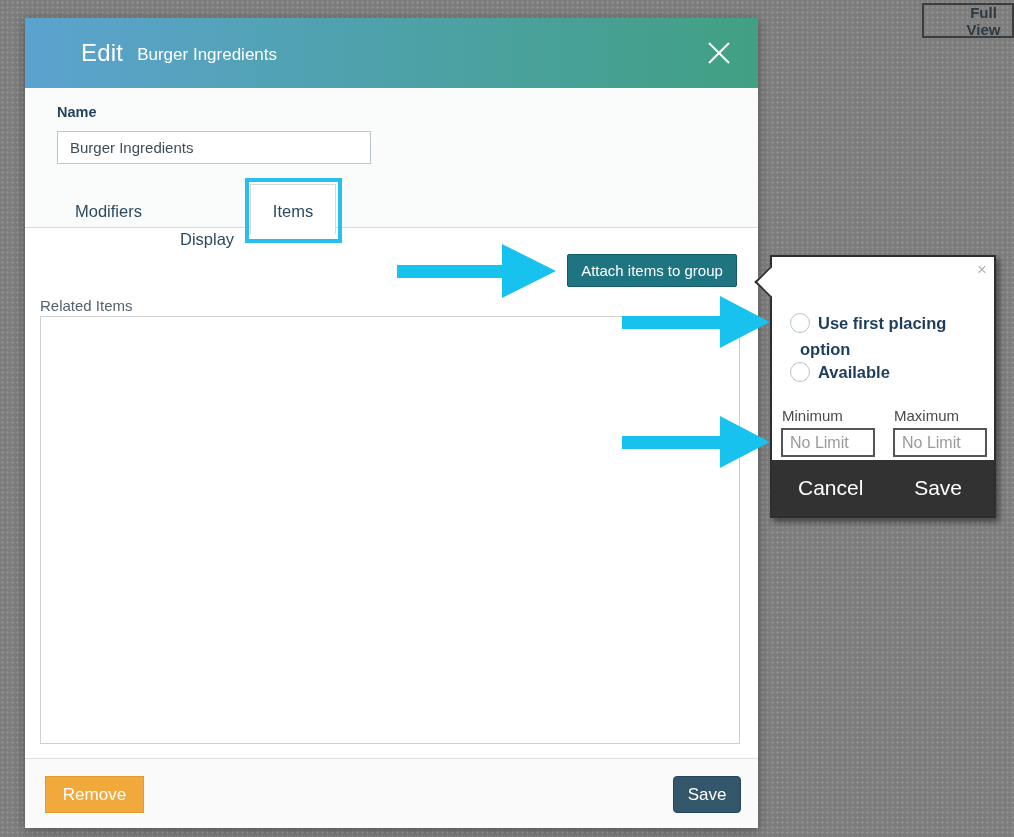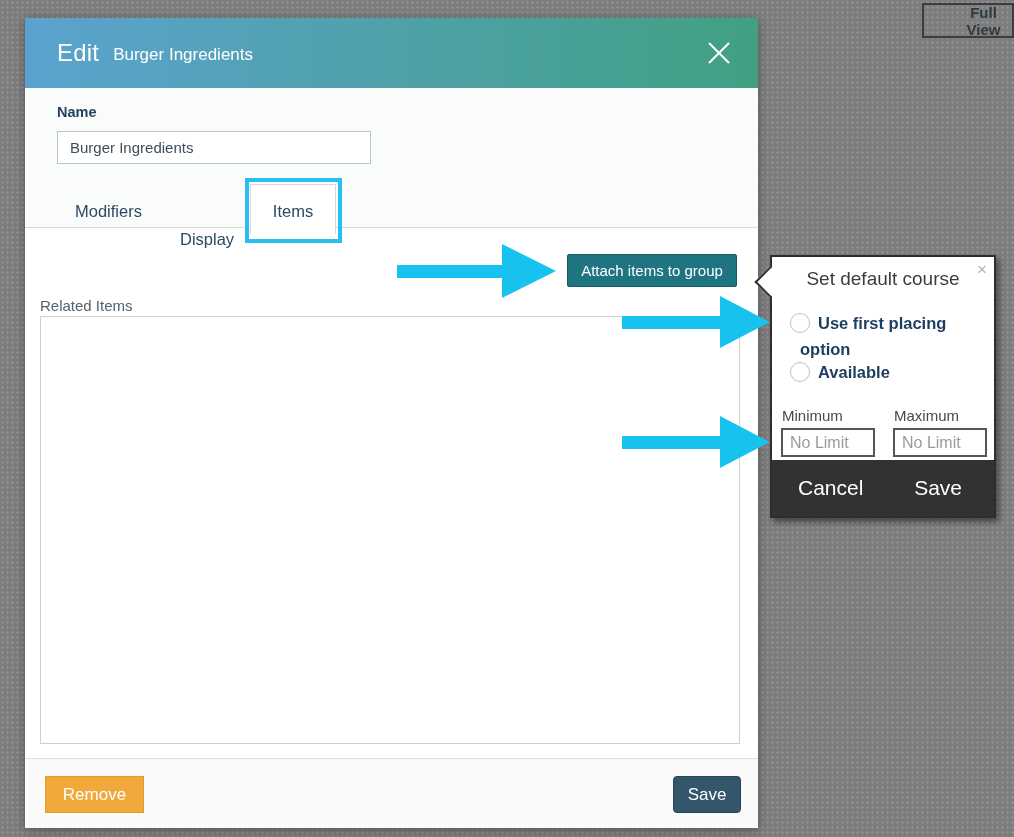--- a/index.html
+++ b/index.html
@@ -25,21 +25,21 @@
   
   .modal {
     position:absolute; left:25px; top:18px; width:733px; height:810px;
     background:#fff; box-shadow:0 2px 10px rgba(0,0,0,.35);
   }
   .modal-header {
     position:absolute; left:0; top:0; width:100%; height:70px;
     background:linear-gradient(90deg, var(--header-gradient-start,#5ba3cf), var(--header-gradient-end,#41a083));
     display:flex; align-items:center; padding-left:32px; color:#fff;
   }
-  .modal-mode  { font-size:24px; font-weight:400; letter-spacing:.2px; }
+  .modal-mode  { font-size:24px; font-weight:400; letter-spacing:.2px;margin-left:24px; }
   .modal-title { font-size:17px; margin-left:14px; margin-top:3px; }
   .modal-close { position:absolute; right:24px; top:20px; width:30px; height:30px; cursor:pointer; display:flex; align-items:center; justify-content:center; }
 
   .upper-section {
     position:absolute; left:0; top:70px; width:100%; height:140px;
     background:#fafbfb; border-bottom:1px solid #dadada;
   }
   .name-label { position:absolute; left:32px; top:16px; font-size:14.5px; font-weight:700; color:#24425e; }
   .name-input {
     position:absolute; left:32px; top:43px; width:314px; height:33px;
@@ -182,21 +182,20 @@
     <div class="arrow-shaft"></div>
     <div class="arrow-head"></div>
   </div>
   <div class="arrow arrow-3" style="left:622px; top:416px; width:148px; height:52px;">
     <div class="arrow-shaft"></div>
     <div class="arrow-head"></div>
   </div>
 
   <div class="popover">
     <div class="popover-caret"></div>
-    <div class="popover-title">Set default course</div>
     <div class="popover-close">×</div>
 
     <div class="radio-circle radio-1"></div>
     <div class="radio-label radio-label-1">Use first placing option</div>
 
     <div class="radio-circle radio-2"></div>
     <div class="radio-label radio-label-2">Available</div>
 
     <div class="limit-label limit-label-min">Minimum</div>
     <div class="limit-label limit-label-max">Maximum</div>

